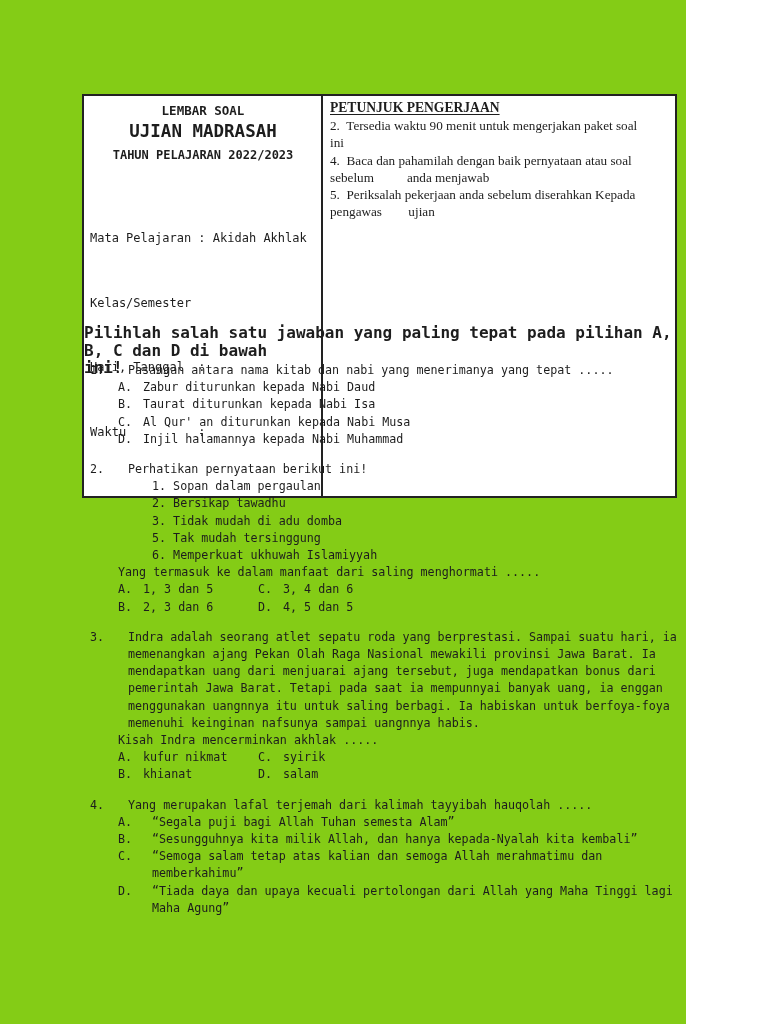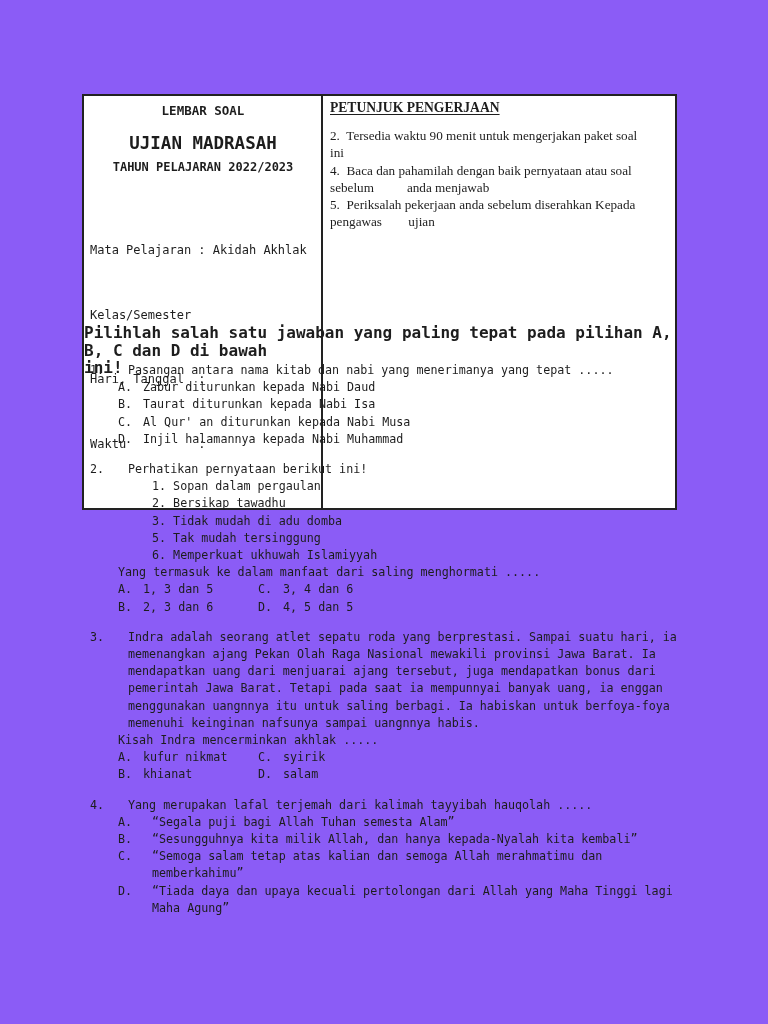--- a/index.html
+++ b/index.html
@@ -1,42 +1,42 @@
 <!DOCTYPE html>
 <html><head>
 <meta charset="utf-8">
 <style>
   html,body { margin:0; padding:0; }
   body {
     width:768px; height:1024px; background:#ffffff; overflow:hidden;
     font-family:"DejaVu Sans Mono", monospace; color:#1d1d1d;
     -webkit-font-smoothing:antialiased;
   }
-  .page { position:relative; width:768px; height:1024px; background:#8b5cf6; }
+  .page { position:relative; width:686px; height:1024px; background:#84cc16; }
 
   
   .header-table {
     position:absolute; left:82px; top:94px; width:595px;
     display:flex; border:2px solid #222; box-sizing:border-box; background:#fff;
   }
   .cell-left {
     width:239px; flex:none; border-right:2px solid #222; box-sizing:border-box;
     padding:5px 5px 10px 6px;
   }
   .hl1 { text-align:center; font-weight:bold; font-size:12.5px; line-height:15px; margin-top:2px; }
-  .hl2 { text-align:center; font-weight:bold; font-size:17.5px; line-height:21px; margin-top:15px; }
+  .hl2 { text-align:center; font-weight:bold; font-size:17.5px; line-height:21px; margin-top:3px; }
   .hl3 { text-align:center; font-weight:bold; font-size:12px;  line-height:16px; margin-top:5px; }
   .fields { margin-top:22px; font-size:12px; line-height:21.5px; white-space:pre; }
   .cell-right {
     flex:1; box-sizing:border-box; padding:3px 8px 6px 7px;
     font-family:"Liberation Serif", serif; font-size:13.2px; line-height:17.2px;
   }
   .petunjuk-title {
     font-weight:bold; font-size:13.6px; text-decoration:underline;
-    text-underline-offset:2px; margin-bottom:11px;
+    text-underline-offset:2px; margin-bottom:1px;
   }
   .petunjuk-item { white-space:pre-wrap; }
 
   
   .main-instruction {
     position:absolute; left:84px; top:324px; width:600px;
     font-weight:bold; font-size:16px; line-height:17.5px; white-space:pre-wrap;
   }
 
   

